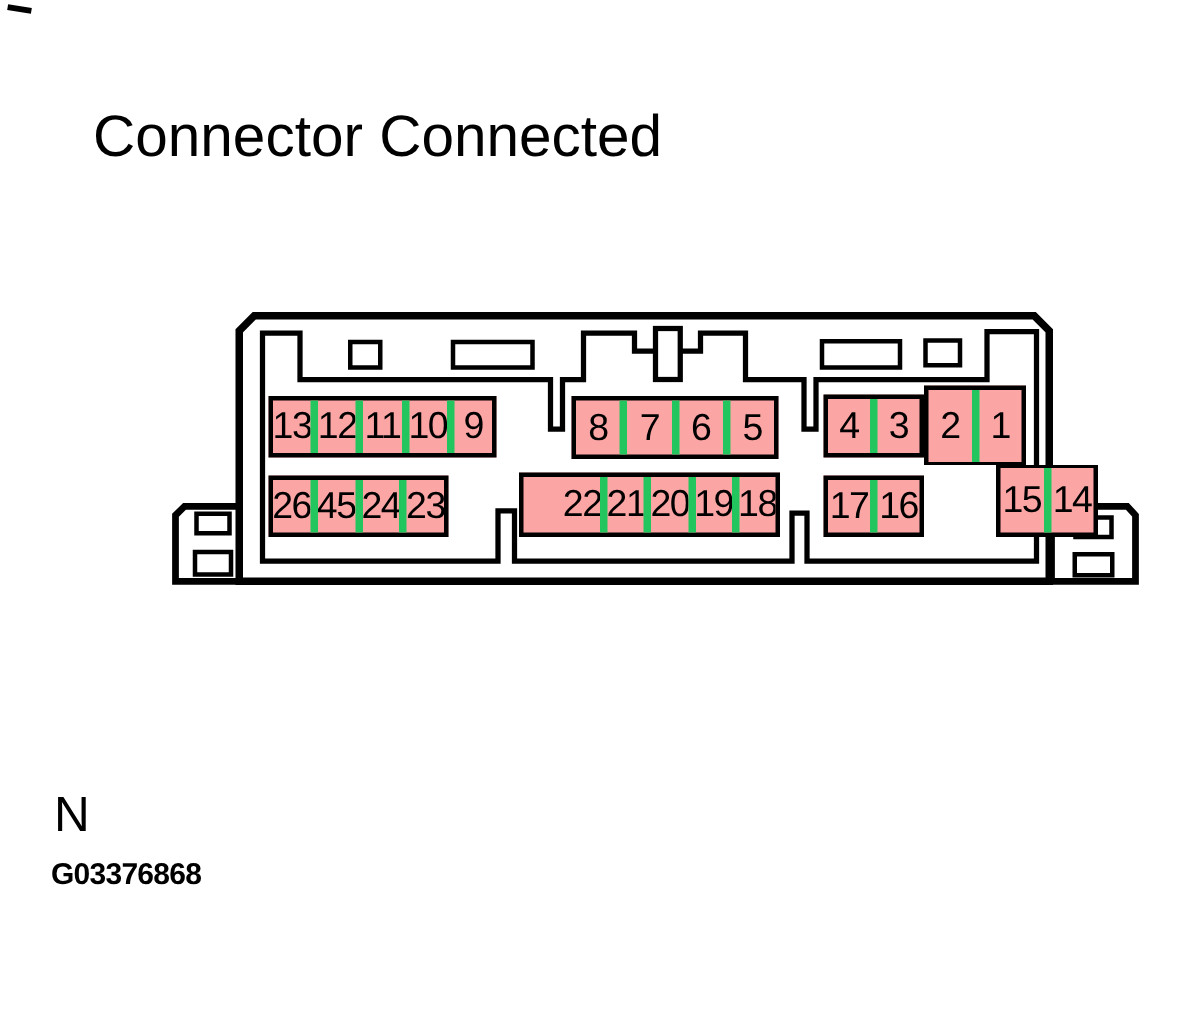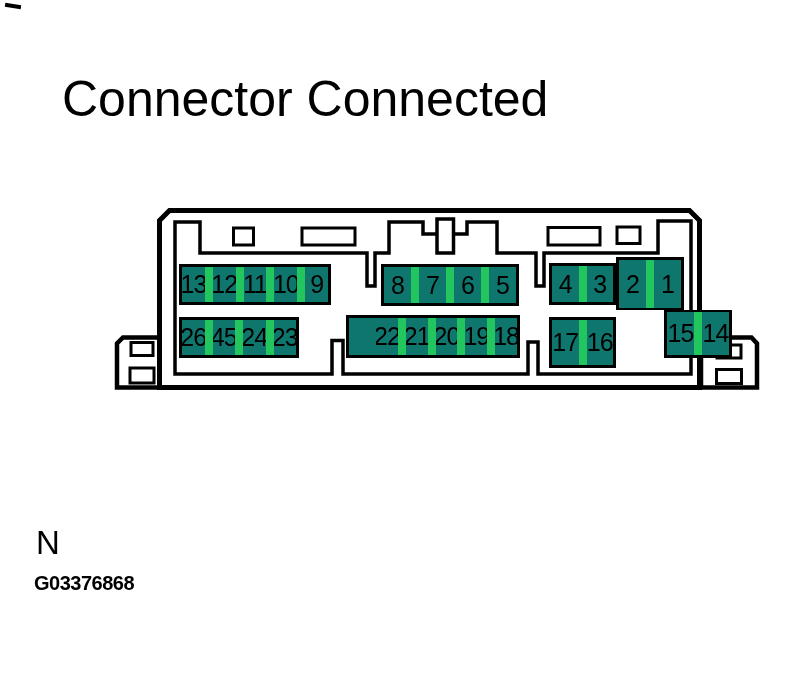--- a/index.html
+++ b/index.html
@@ -3,43 +3,43 @@
 <meta charset="utf-8">
 <style>
   html,body{margin:0;padding:0;}
   body{
     width:796px;height:675px;position:relative;overflow:hidden;
     background:#ffffff;color:#000;
     font-family:"Liberation Sans", sans-serif;
   }
   .abs{position:absolute;}
   #title{
-    left:62px;top:70px;font-size:50px;font-weight:400;letter-spacing:0px;
+    left:62px;top:70px;font-size:39px;font-weight:400;letter-spacing:0px;
     white-space:nowrap;
   }
   #note-letter{left:36px;top:524px;font-size:33px;font-weight:400;}
   #figure-id{left:34px;top:572px;font-size:20px;font-weight:700;letter-spacing:-0.5px;}
   #scan-mark{left:5px;top:4px;width:16px;height:4px;background:#000;transform:rotate(9deg);}
   #lineart{left:0;top:0;width:796px;height:675px;pointer-events:none;}
   .pingroup{
-    position:absolute;border:3px solid #000;background:#0f766e;
+    position:absolute;border:3px solid #000;background:#fca5a5;
     display:flex;box-sizing:border-box;z-index:3;
   }
   .pin{
     flex:1;display:flex;align-items:center;justify-content:center;
-    font-size:25px;letter-spacing:-1px;border-left:8px solid #22c55e;
+    font-size:25px;letter-spacing:-1px;border-left:5px solid #22c55e;
     color:#000;overflow:hidden;
   }
   .pin:first-child{border-left:none;}
   #g-a{left:179px;top:264px;width:152px;height:41px;}
   #g-b{left:381px;top:264px;width:138px;height:42px;}
   #g-43{left:549px;top:263px;width:67px;height:42px;}
   #g-21{left:616px;top:257px;width:68px;height:53px;border-bottom-width:2px;}
   #g-1514{left:616px;top:310px;width:68px;height:48px;border-top-width:2px;margin-left:48px;}
-  #g-1716{left:549px;top:317px;width:67px;height:51px;}
+  #g-1716{left:549px;top:317px;width:67px;height:41px;}
   #g-d{left:179px;top:317px;width:120px;height:41px;}
   #g-e{left:346px;top:315px;width:174px;height:43px;padding-left:27px;}
 </style>
 </head>
 <body>
 
 <div class="abs" id="scan-mark"></div>
 
 <div class="abs" id="title">Connector Connected</div>
 

